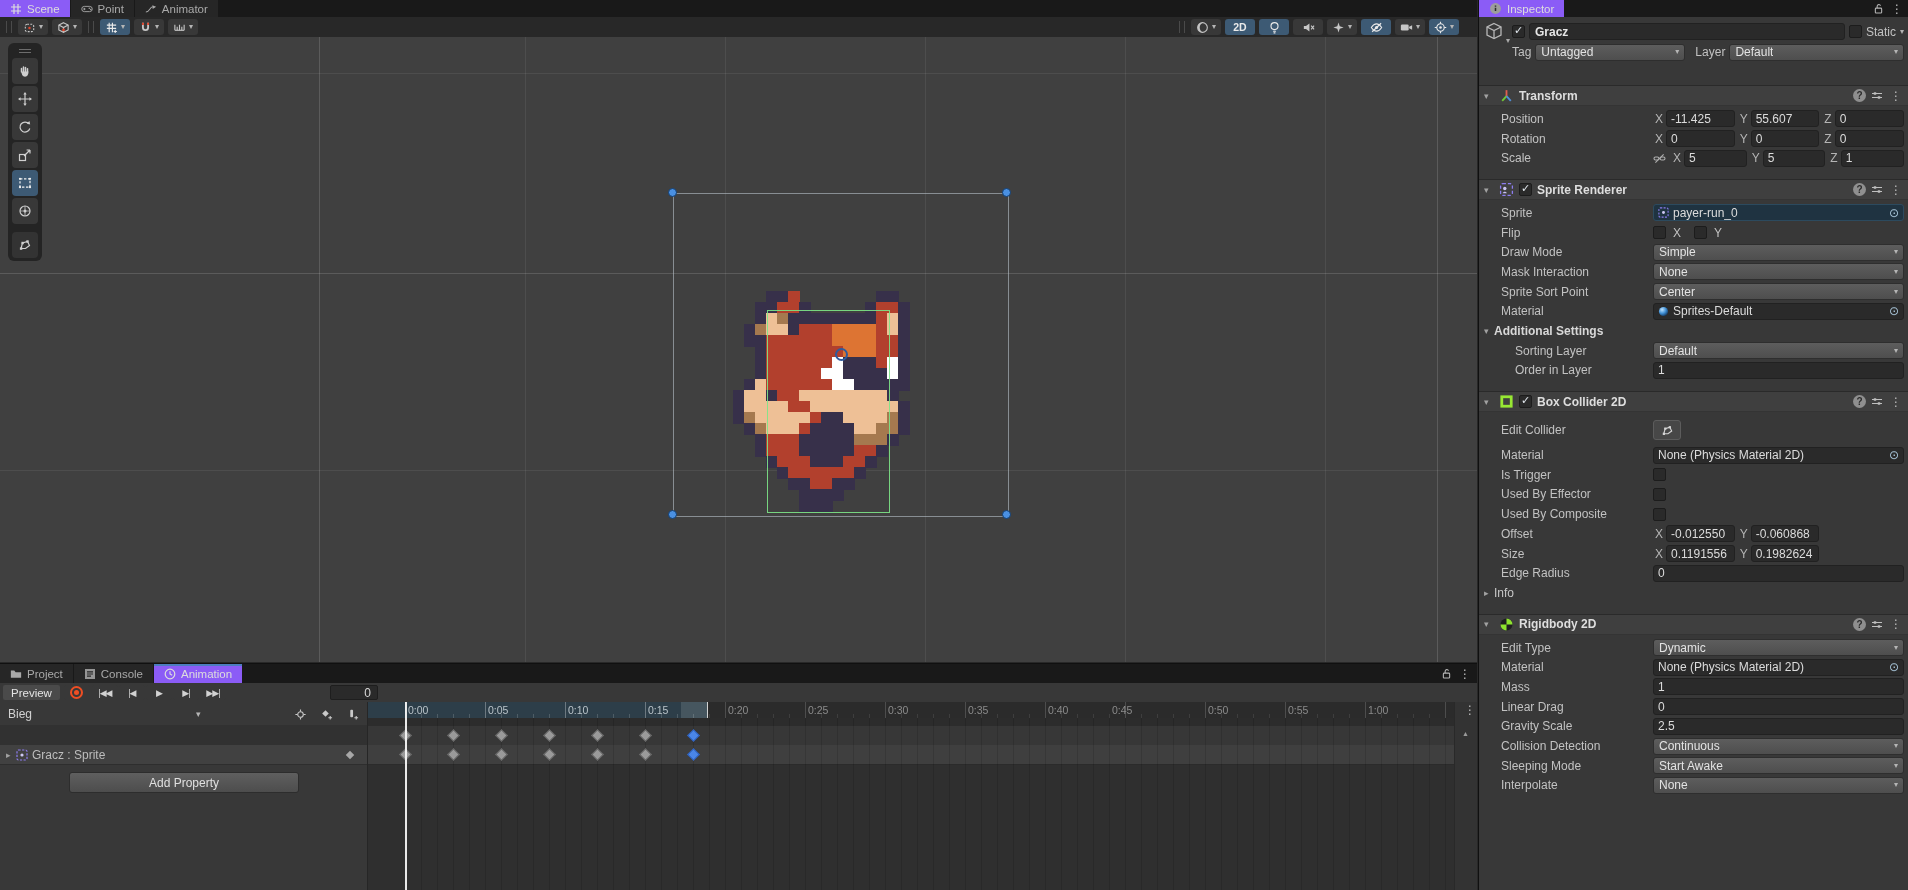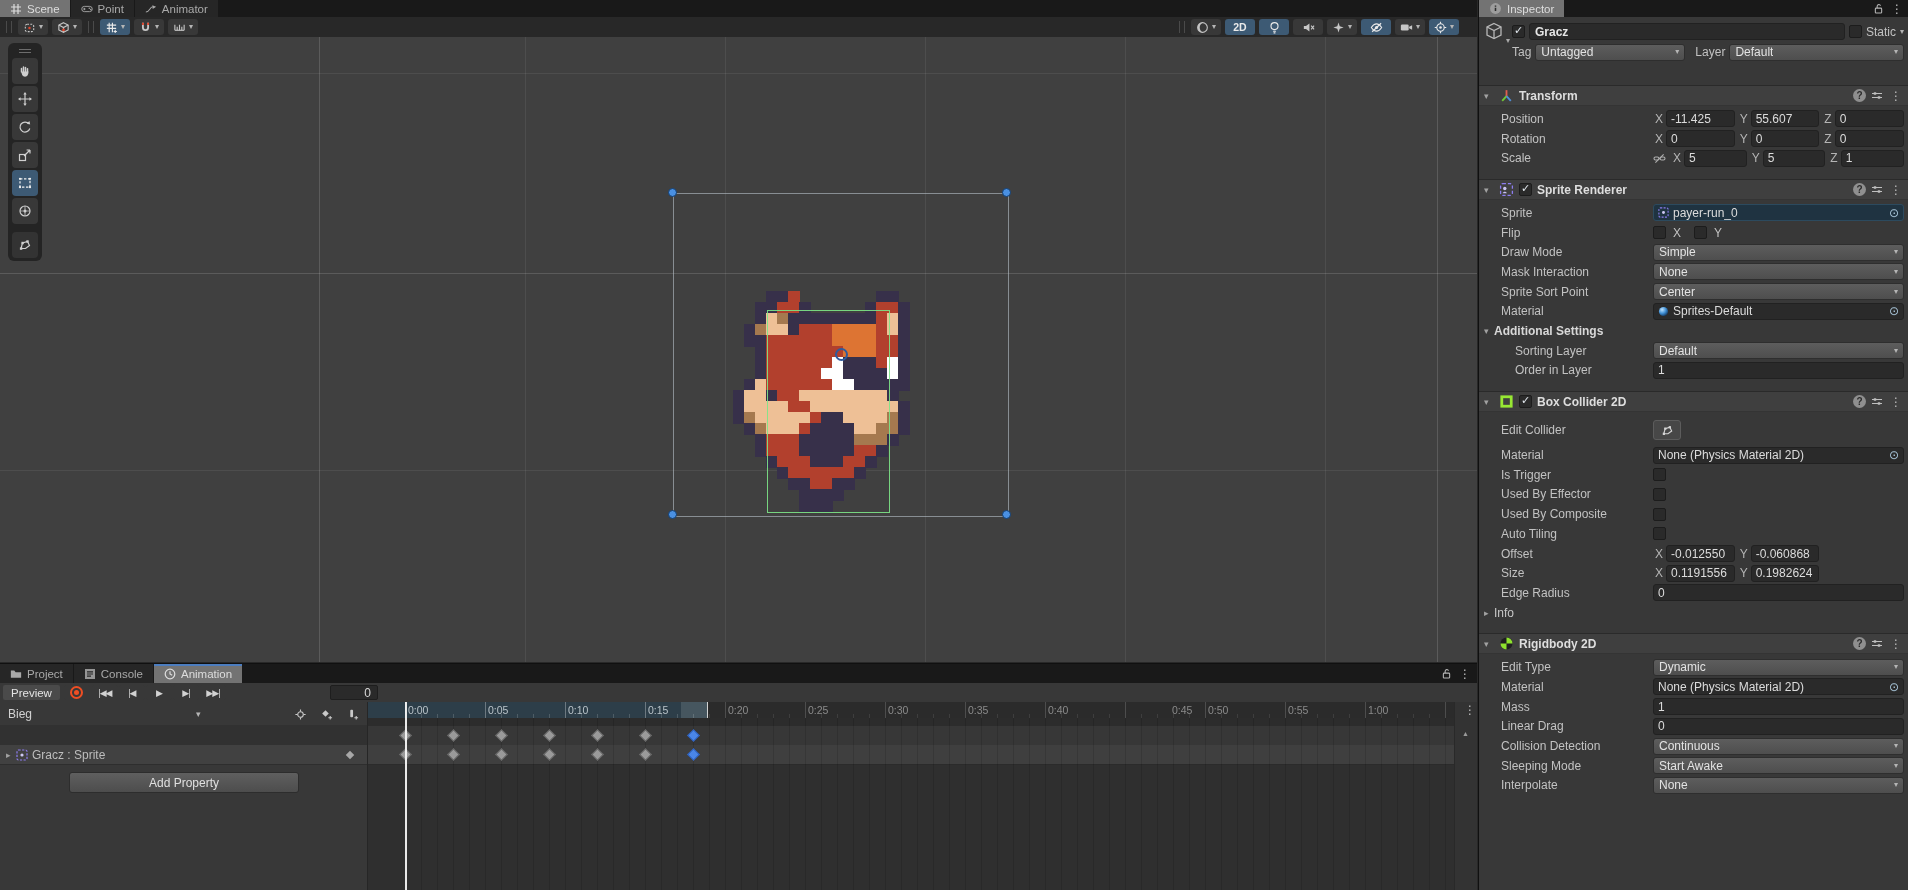--- a/index.html
+++ b/index.html
@@ -3,21 +3,21 @@
 <meta charset="utf-8">
 <style>
   html,body{margin:0;padding:0;background:#111;}
   #root{position:relative;width:1908px;height:890px;background:#282828;overflow:hidden;
         font-family:"Liberation Sans","DejaVu Sans",sans-serif;font-size:12px;color:#c8c8c8;cursor:default;}
   .spacer{flex:1;}
   
   .tabbar{height:17px;background:#191919;display:flex;align-items:stretch;position:relative;}
   .tab{display:flex;align-items:center;gap:5px;padding:0 10px;background:#262626;color:#a9a9a9;
        margin-right:1px;font-size:11.5px;white-space:nowrap;}
-  .tab.active{background:#737373;color:#dddddd;}
+  .tab.active{background:#8b5cf6;color:#dddddd;}
   .tab.blue-stripe{box-shadow:inset 0 2px 0 #4c7dbf;}
   .tab-icon svg{width:12px;height:12px;display:block;}
   .tabbar-right{position:absolute;right:4px;top:0;height:100%;display:flex;align-items:center;gap:6px;color:#b5b5b5;}
   .kebab{font-size:12px;color:#bdbdbd;line-height:1;padding:0 2px;}
   
   #scene-panel{position:absolute;left:0;top:0;width:1477px;height:662px;background:#282828;}
   #scene-toolbar{height:20px;background:#282828;border-bottom:1px solid #1c1c1c;display:flex;align-items:center;padding:0 4px;gap:4px;}
   .grip{width:4px;height:12px;border-left:1px solid #4a4a4a;border-right:1px solid #4a4a4a;margin:0 2px;}
   .tb-btn{height:16px;min-width:22px;display:flex;align-items:center;justify-content:center;background:#383838;
           border-radius:3px;color:#c6c6c6;gap:3px;padding:0 4px;}
@@ -765,21 +765,21 @@
           <div class="tick" style="left: 629px; background: rgba(255, 255, 255, 0.09);"></div>
           <div class="tick" style="left: 645px; background: rgba(255, 255, 255, 0.09);"></div>
           <div class="tick" style="left: 661px; background: rgba(255, 255, 255, 0.09);"></div>
           <div class="tick major" style="left: 677px; background: rgba(255, 255, 255, 0.16);"></div>
           <div class="ruler-lab" style="left: 680px; color: rgb(139, 139, 139);">0:40</div>
           <div class="tick" style="left: 693px; background: rgba(255, 255, 255, 0.09);"></div>
           <div class="tick" style="left: 709px; background: rgba(255, 255, 255, 0.09);"></div>
           <div class="tick" style="left: 725px; background: rgba(255, 255, 255, 0.09);"></div>
           <div class="tick" style="left: 741px; background: rgba(255, 255, 255, 0.09);"></div>
           <div class="tick major" style="left: 757px; background: rgba(255, 255, 255, 0.16);"></div>
-          <div class="ruler-lab" style="left: 804px; color: rgb(139, 139, 139);">0:45</div>
+          <div class="ruler-lab" style="left: 744px; color: rgb(139, 139, 139);">0:45</div>
           <div class="tick" style="left: 773px; background: rgba(255, 255, 255, 0.09);"></div>
           <div class="tick" style="left: 789px; background: rgba(255, 255, 255, 0.09);"></div>
           <div class="tick" style="left: 805px; background: rgba(255, 255, 255, 0.09);"></div>
           <div class="tick" style="left: 821px; background: rgba(255, 255, 255, 0.09);"></div>
           <div class="tick major" style="left: 837px; background: rgba(255, 255, 255, 0.16);"></div>
           <div class="ruler-lab" style="left: 840px; color: rgb(139, 139, 139);">0:50</div>
           <div class="tick" style="left: 853px; background: rgba(255, 255, 255, 0.09);"></div>
           <div class="tick" style="left: 869px; background: rgba(255, 255, 255, 0.09);"></div>
           <div class="tick" style="left: 885px; background: rgba(255, 255, 255, 0.09);"></div>
           <div class="tick" style="left: 901px; background: rgba(255, 255, 255, 0.09);"></div>
@@ -1193,26 +1193,20 @@
               <span class="chkbox"></span>
             </span>
           </div>
           <div class="prop-row">
             <span class="plabel">Used By Composite</span>
             <span class="pval">
               <span class="chkbox"></span>
             </span>
           </div>
           <div class="prop-row">
-            <span class="plabel">Auto Tiling</span>
-            <span class="pval">
-              <span class="chkbox"></span>
-            </span>
-          </div>
-          <div class="prop-row">
             <span class="plabel">Offset</span>
             <span class="pval">
               <span class="axis">
                 <span class="axis-lbl">X</span>
                 <span class="tfield">-0.012550</span>
               </span>
               <span class="axis">
                 <span class="axis-lbl">Y</span>
                 <span class="tfield">-0.060868</span>
               </span>
@@ -1291,20 +1285,26 @@
               <span class="tfield">1</span>
             </span>
           </div>
           <div class="prop-row">
             <span class="plabel">Linear Drag</span>
             <span class="pval">
               <span class="tfield">0</span>
             </span>
           </div>
           <div class="prop-row">
+            <span class="plabel">Gravity Scale</span>
+            <span class="pval">
+              <span class="tfield">2.5</span>
+            </span>
+          </div>
+          <div class="prop-row">
             <span class="plabel">Collision Detection</span>
             <span class="pval">
               <span class="dd">
                 <span class="dd-text">Continuous</span>
                 <span class="spacer"></span>
                 <span class="dd-arrow">▾</span>
               </span>
             </span>
           </div>
           <div class="prop-row">

